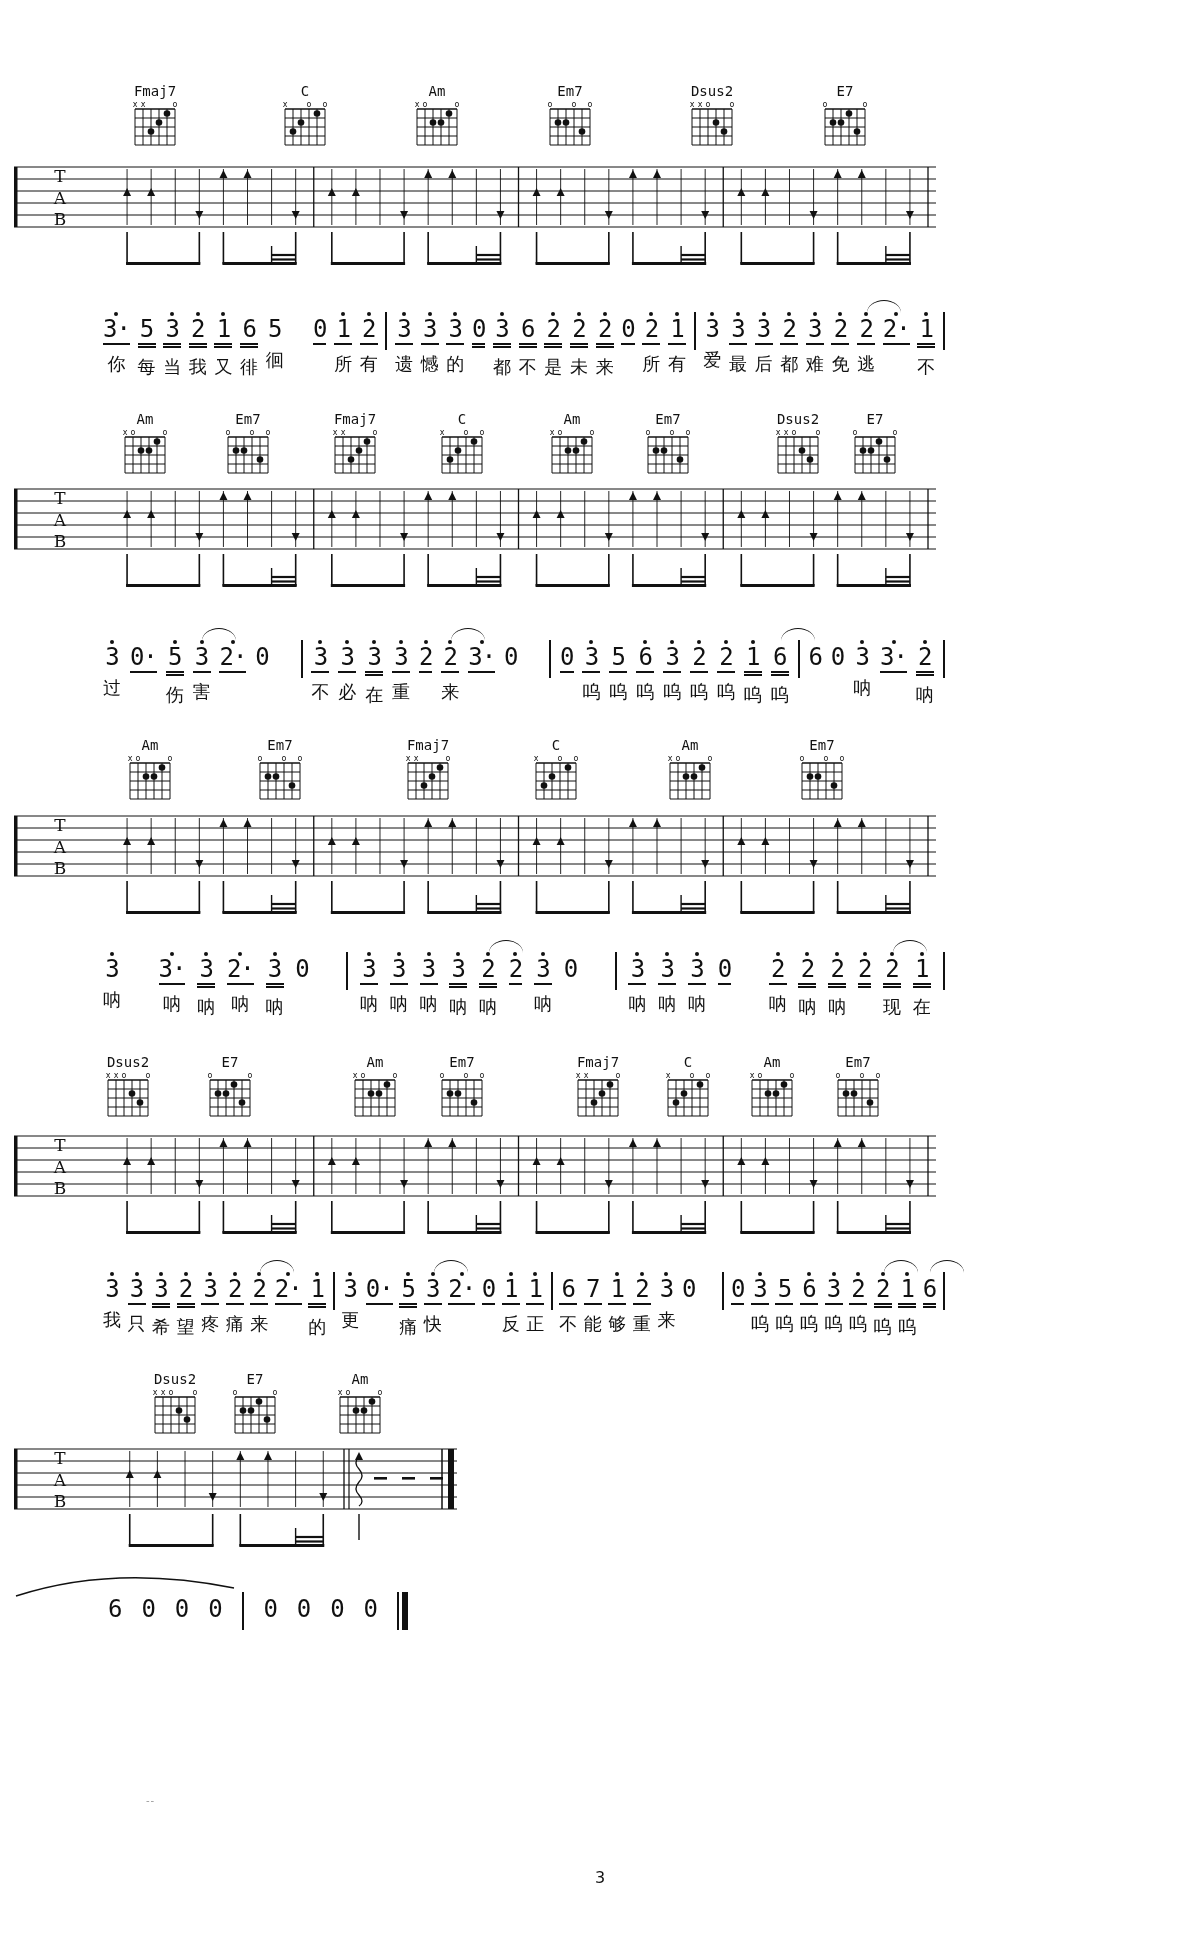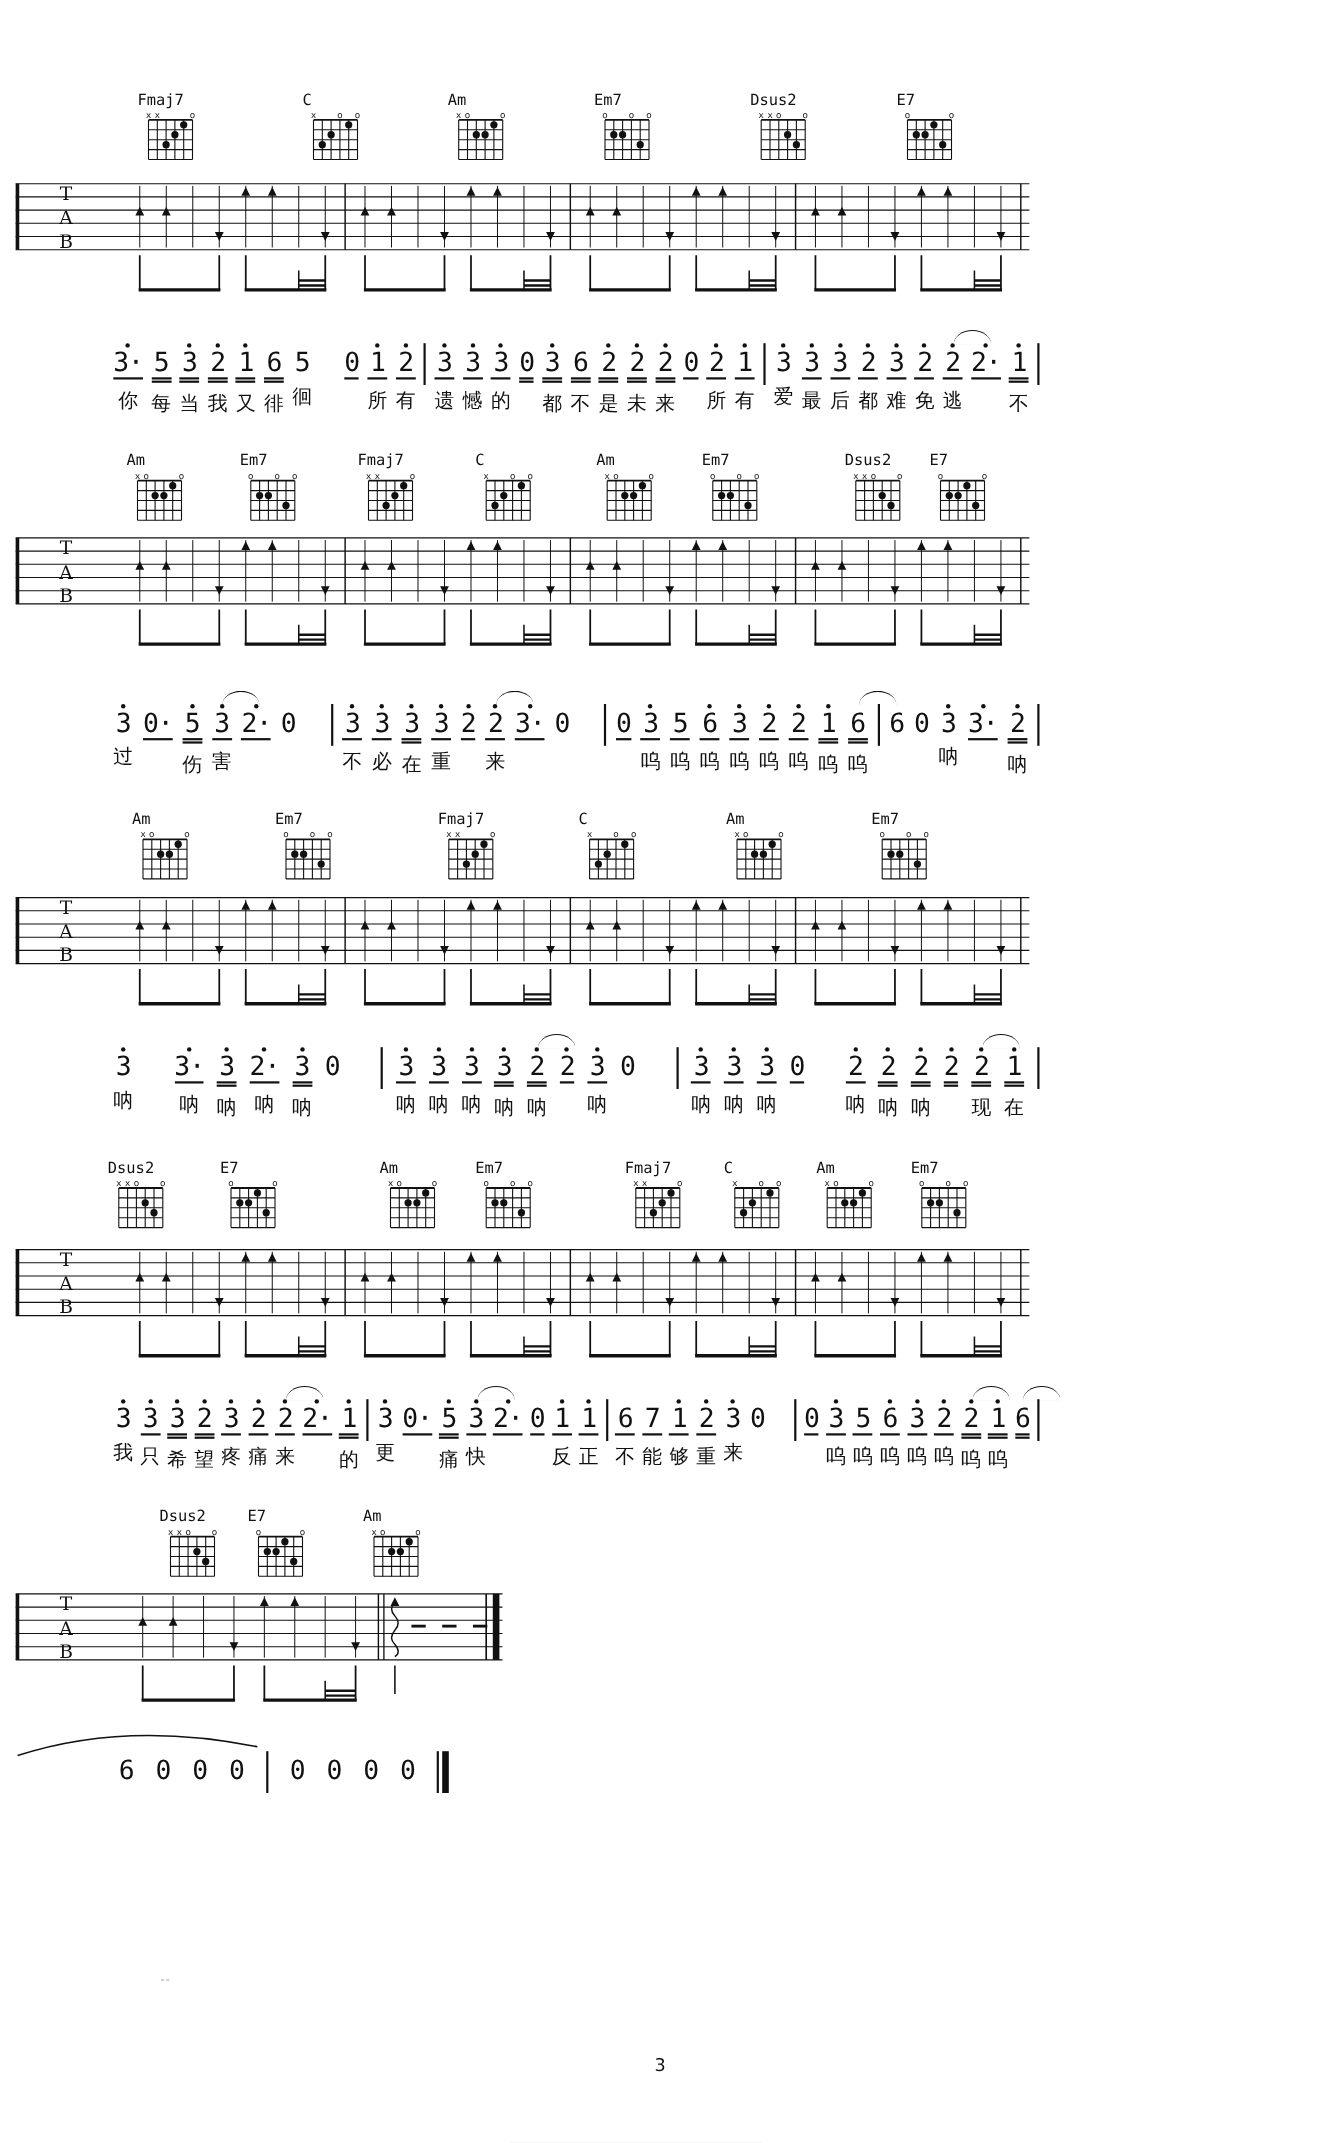--- a/index.html
+++ b/index.html
@@ -1,19 +1,19 @@
 <!DOCTYPE html>
 <html><head>
 <meta charset="utf-8">
 <style>
   html,body{margin:0;padding:0;background:#e8e8e8}
   .sheet{position:relative;width:1200px;height:1948px;background:#ffffff;overflow:hidden;
          font-family:"DejaVu Sans",sans-serif;color:#111}
   .sys{position:absolute;left:0;width:1200px}
-  .chord{position:absolute;width:60px}
+  .chord{position:absolute;text-align:center;width:60px}
   .chord .clabel{font-family:"DejaVu Sans Mono",monospace;font-size:14px;line-height:1.05;color:#111}
   .tabsvg{position:absolute}
   .vl{position:absolute;display:flex;justify-content:space-between;align-items:flex-start}
   .cell{display:flex;flex-direction:column;align-items:center;position:relative}
   .dotslot{height:7px;display:flex;align-items:center;justify-content:center}
   .odot{width:4px;height:4px;border-radius:50%;background:#111}
   .num{font-family:"DejaVu Sans Mono",monospace;font-size:24px;line-height:1;letter-spacing:-1px;white-space:nowrap}
   .ul{height:2px;background:#111;width:100%;margin-top:2px}
   .ul+.ul{margin-top:1px}
   .lyr{font-size:18px;height:26px;margin-top:7px;white-space:nowrap;font-family:"DejaVu Sans","Liberation Sans",sans-serif}

